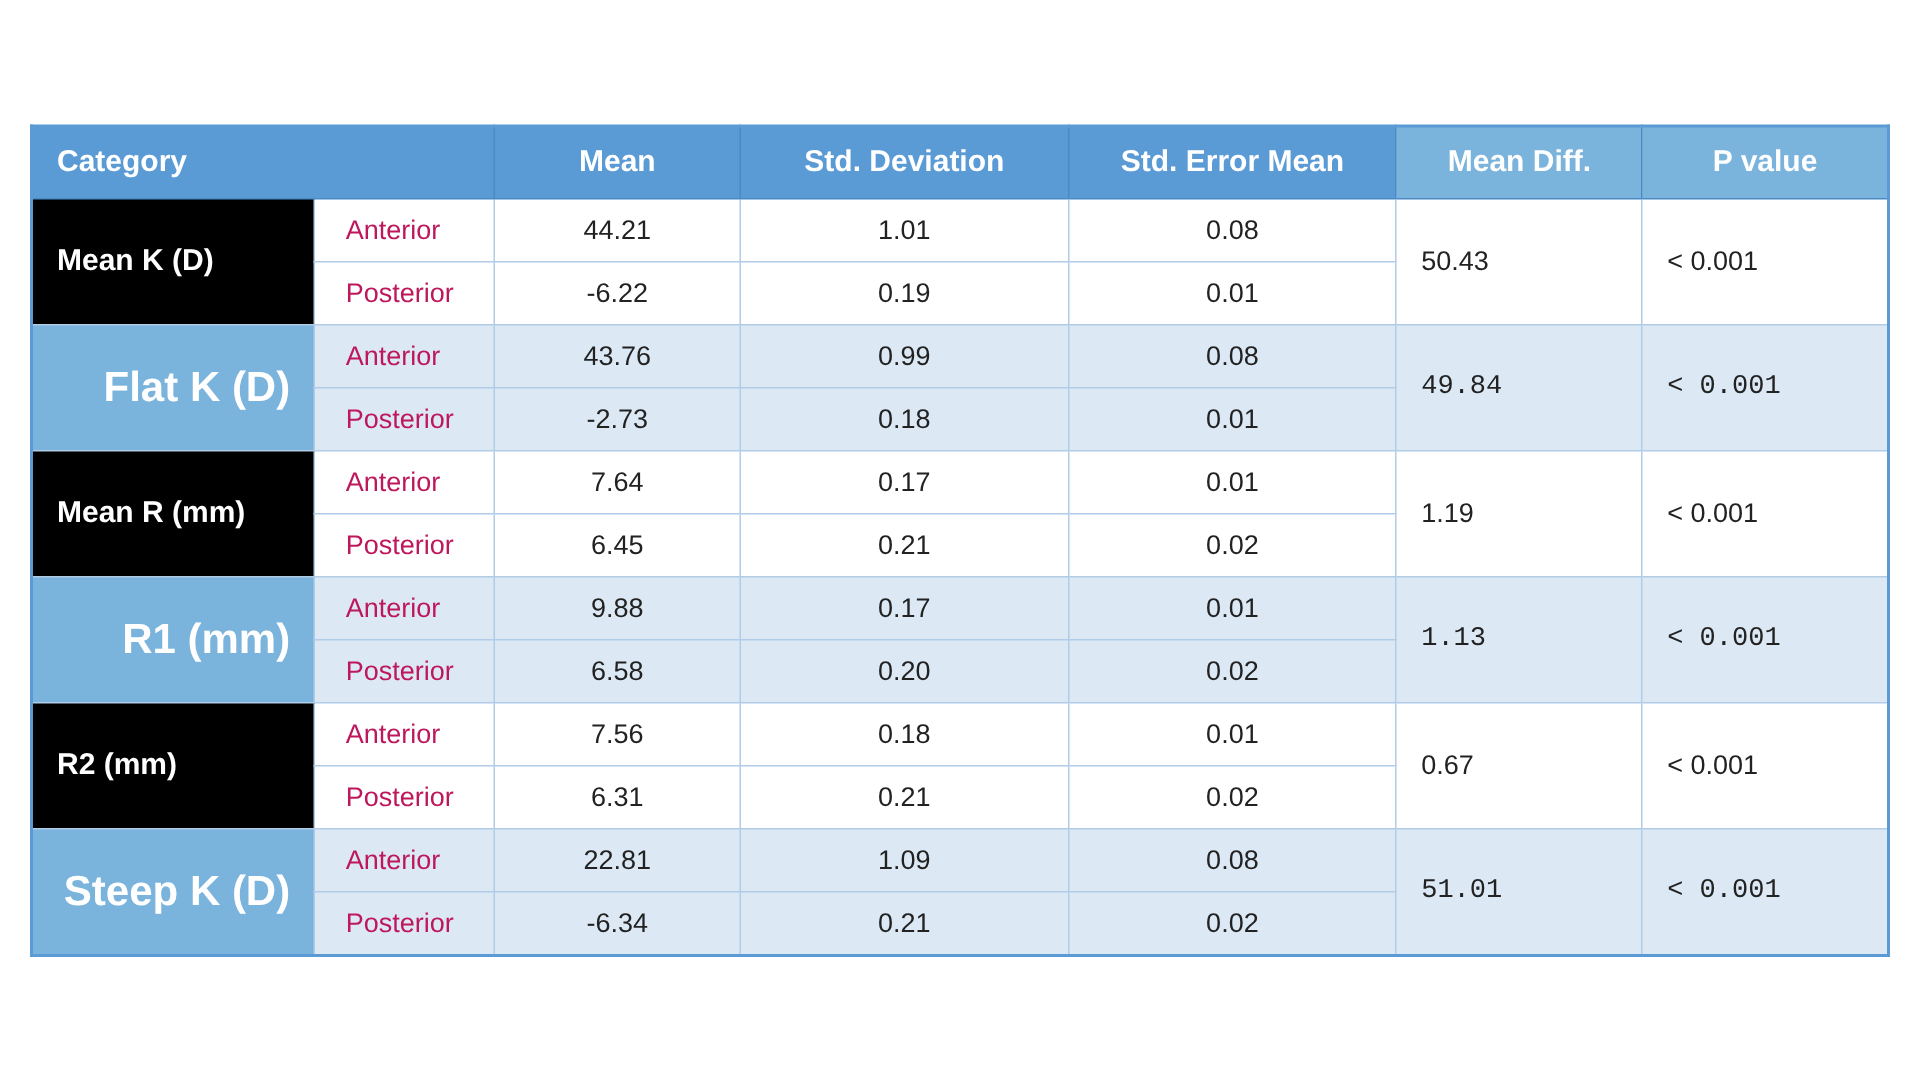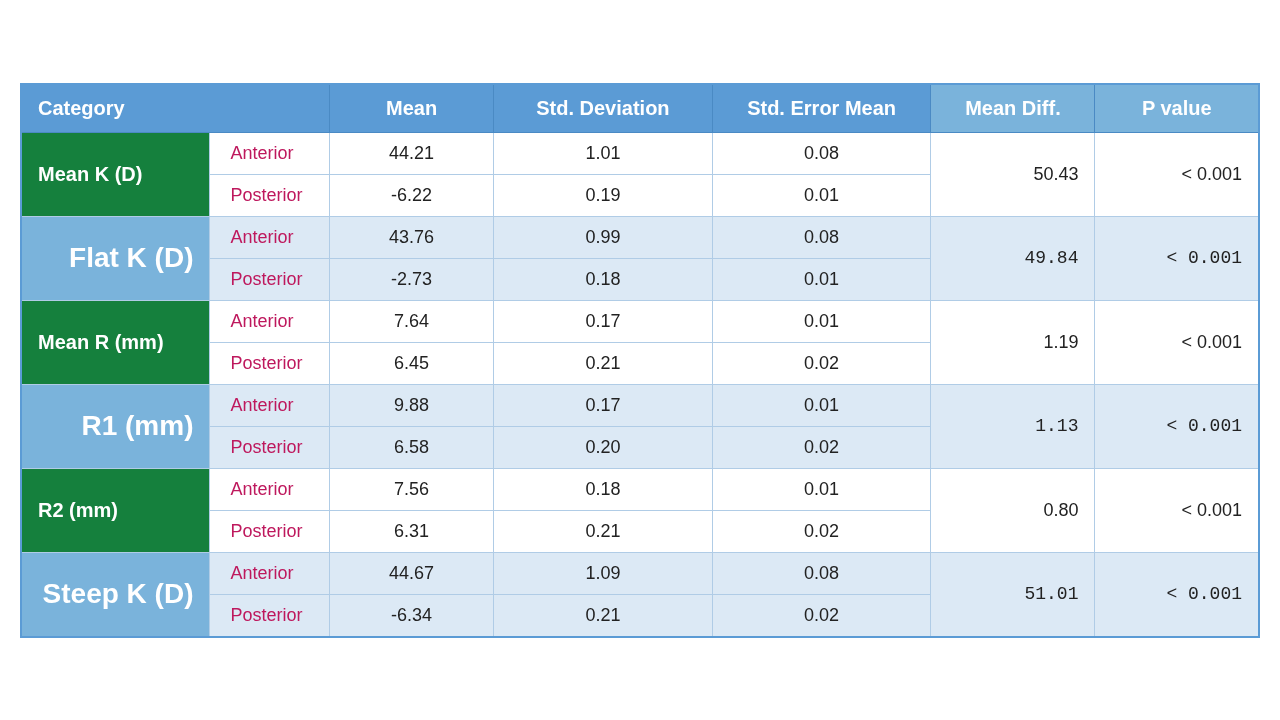--- a/index.html
+++ b/index.html
@@ -84,21 +84,21 @@
 
     .row-white {
       background-color: #ffffff;
     }
 
     .row-blue {
       background-color: #dce9f5;
     }
 
     td.category-label {
-      background-color: #15803d;
+      background-color: #000000;
       color: #ffffff;
       font-weight: bold;
       font-size: 20px;
       text-align: left;
       vertical-align: middle;
     }
 
     td.category-label-blue {
       background-color: #7ab3db;
       color: #ffffff;
@@ -112,21 +112,21 @@
       font-size: 18px;
       color: #be185d;
       padding-left: 20px;
     }
 
     td.value-cell {
       text-align: center;
     }
 
     td.merged-cell {
-      text-align: right;
+      text-align: left;
       vertical-align: middle;
       font-size: 18px;
     }
 
     td.merged-white {
       background-color: #ffffff;
     }
 
     td.merged-blue {
       background-color: #dce9f5;
@@ -208,33 +208,33 @@
           <td class="value-cell">6.58</td>
           <td class="value-cell">0.20</td>
           <td class="value-cell">0.02</td>
         </tr>
         <tr class="row-white">
           <td class="category-label" rowspan="2">R2 (mm)</td>
           <td class="sub-category">Anterior</td>
           <td class="value-cell">7.56</td>
           <td class="value-cell">0.18</td>
           <td class="value-cell">0.01</td>
-          <td class="merged-cell merged-white" rowspan="2">0.80</td>
+          <td class="merged-cell merged-white" rowspan="2">0.67</td>
           <td class="merged-cell merged-white" rowspan="2">&lt; 0.001</td>
         </tr>
         <tr class="row-white">
           <td class="sub-category">Posterior</td>
           <td class="value-cell">6.31</td>
           <td class="value-cell">0.21</td>
           <td class="value-cell">0.02</td>
         </tr>
         <tr class="row-blue">
           <td class="category-label-blue" rowspan="2">Steep K (D)</td>
           <td class="sub-category">Anterior</td>
-          <td class="value-cell">44.67</td>
+          <td class="value-cell">22.81</td>
           <td class="value-cell">1.09</td>
           <td class="value-cell">0.08</td>
           <td class="merged-cell merged-blue" rowspan="2">51.01</td>
           <td class="merged-cell merged-blue" rowspan="2">&lt; 0.001</td>
         </tr>
         <tr class="row-blue">
           <td class="sub-category">Posterior</td>
           <td class="value-cell">-6.34</td>
           <td class="value-cell">0.21</td>
           <td class="value-cell">0.02</td>

